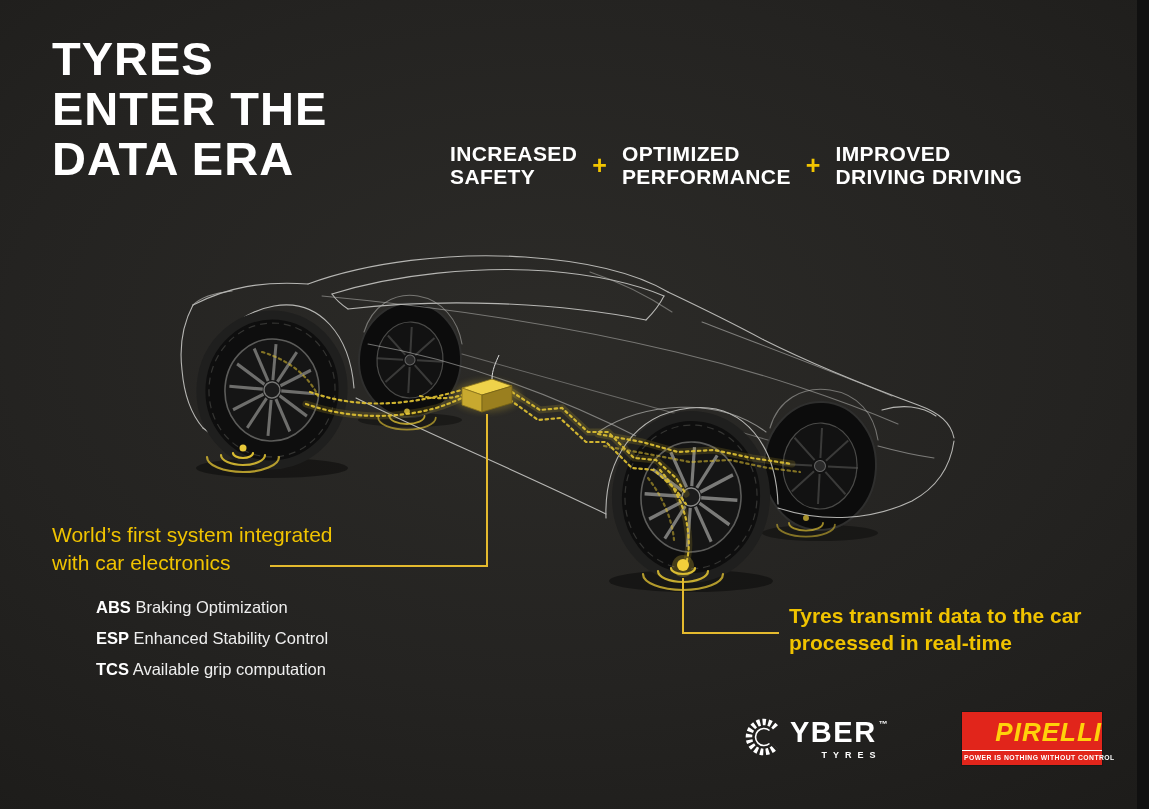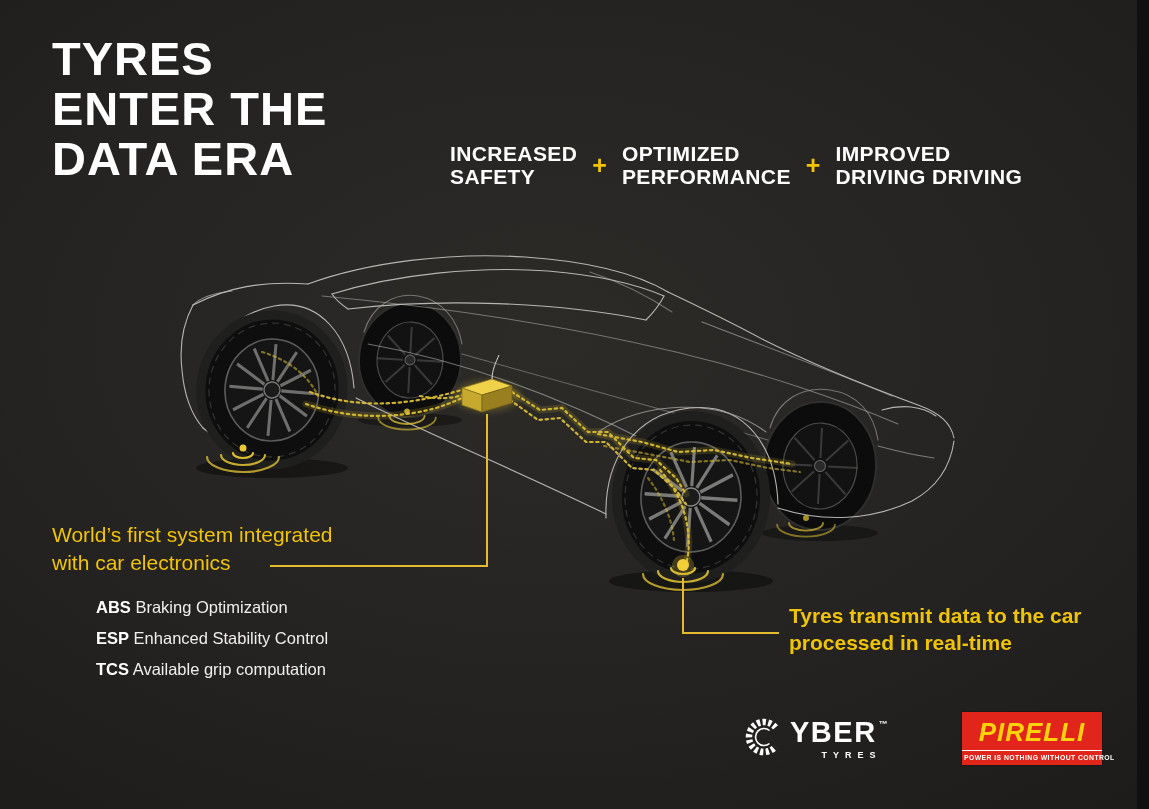--- a/index.html
+++ b/index.html
@@ -24,21 +24,21 @@
 
   .callout-right{position:absolute;left:789px;top:603px;color:#f0c300;font-size:21px;
                  font-weight:700;line-height:1.28;}
 
   .cyber{position:absolute;left:744px;top:714px;display:flex;align-items:flex-end;color:#ffffff;}
   .cyber-text{margin-left:4px;}
   .cyber-main{font-size:29px;font-weight:700;letter-spacing:1.5px;line-height:1;display:flex;align-items:flex-start;}
   .cyber-main .tm{font-size:9px;margin-top:2px;margin-left:2px;letter-spacing:0;}
   .cyber-sub{font-size:9px;font-weight:700;letter-spacing:6px;text-align:right;margin-top:3px;padding-right:6px;}
 
-  .pirelli{position:absolute;left:962px;top:712px;width:140px;background:#e1251b;text-align:center;
+  .pirelli{position:absolute;left:962px;top:712px;width:140px;background:#e1251b;text-align:right;
            box-shadow:0 0 0 1px rgba(0,0,0,0.2);}
   .pirelli-brand{color:#ffd20a;font-weight:700;font-style:italic;font-size:26px;letter-spacing:1px;
                  padding:7px 0 5px;line-height:1;}
   .pirelli-tagline{border-top:1.5px solid #ffffff;color:#ffffff;font-size:6.8px;font-weight:700;
                    letter-spacing:0.45px;padding:3px 2px 4px;white-space:nowrap;}
 </style>
 </head>
 <body>
 
 <div class="canvas">

